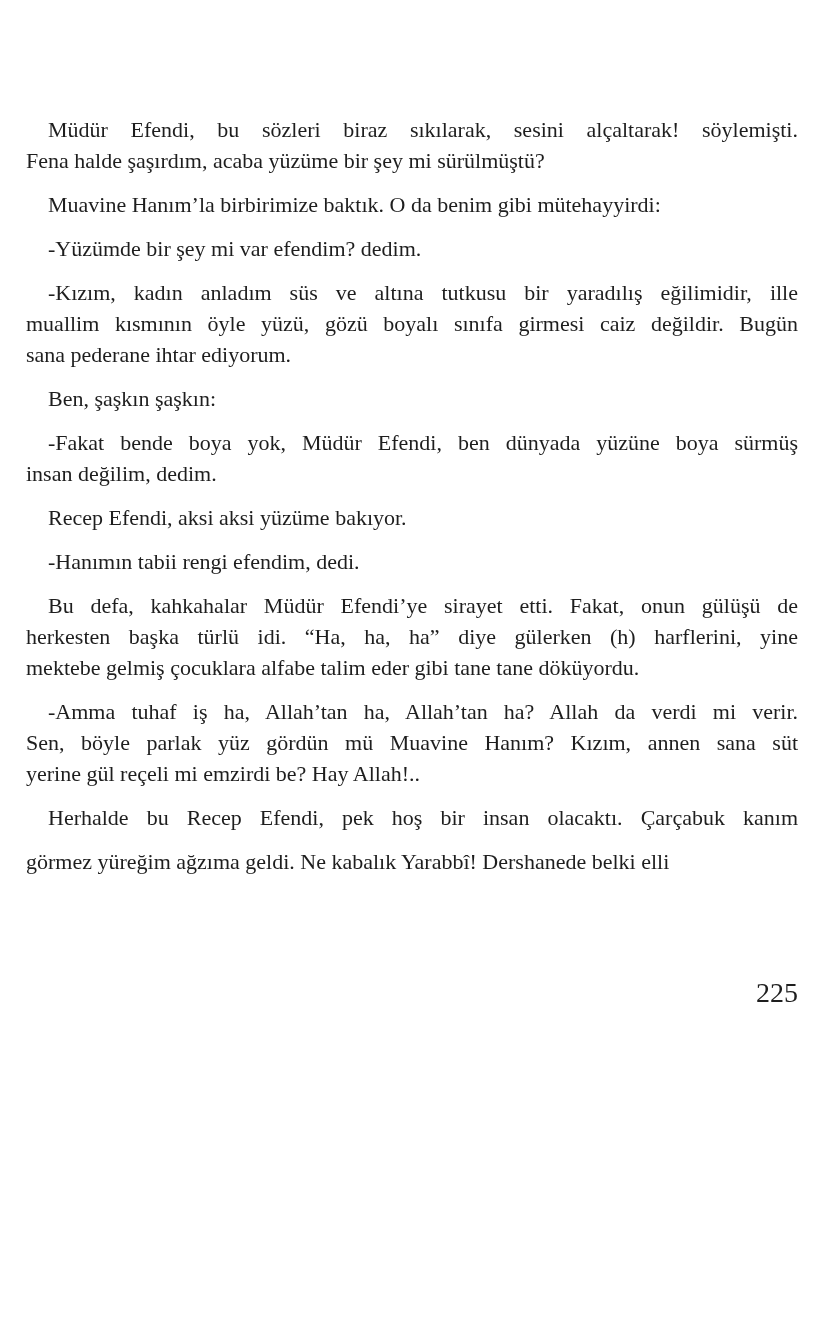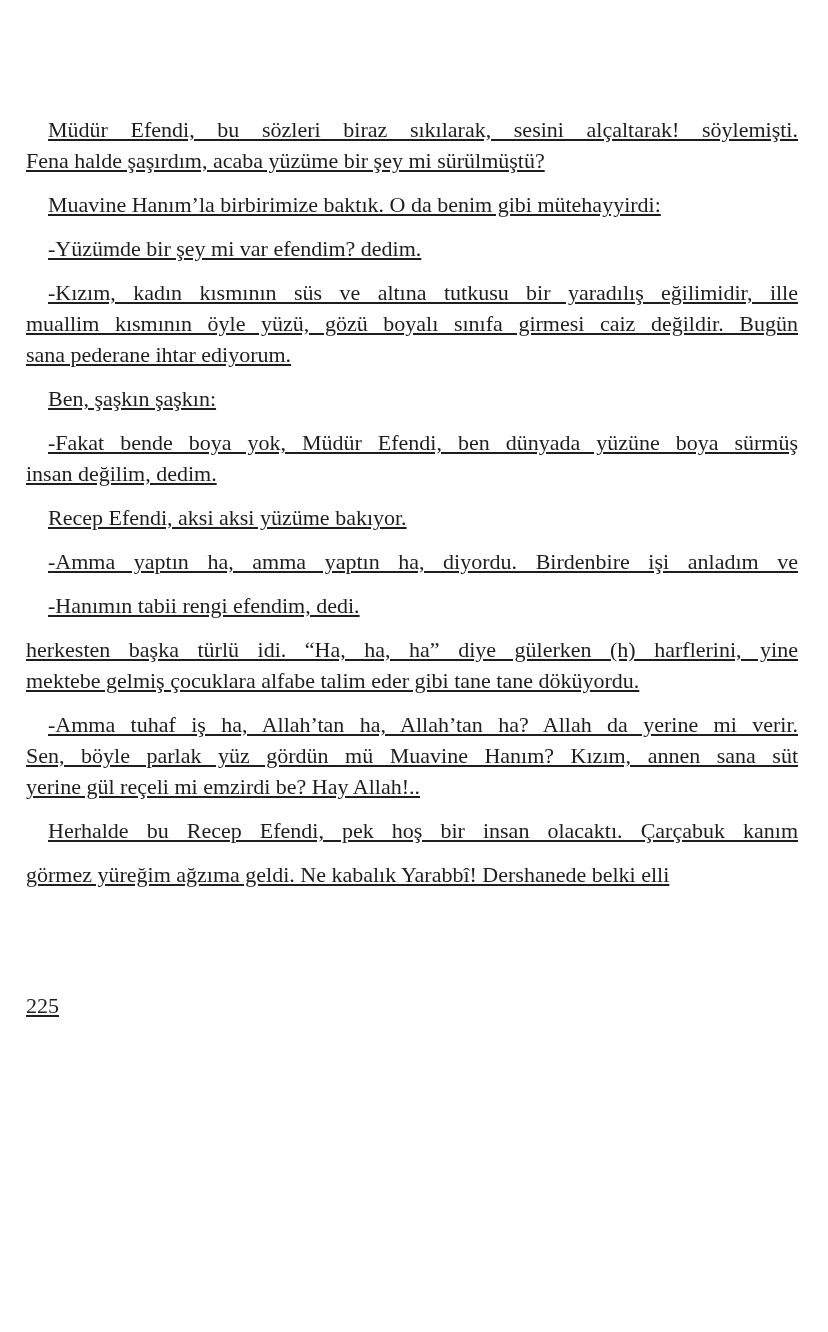--- a/index.html
+++ b/index.html
@@ -11,88 +11,87 @@
     position: relative;
     width: 828px;
     height: 1332px;
     background: #ffffff;
     box-sizing: border-box;
     padding: 114px 30px 0 26px;
     font-family: "Liberation Serif", "DejaVu Serif", serif;
     color: #1e1e1e;
     font-size: 22px;
     overflow: hidden;
-    text-decoration: underline;
   }
   .para {
     margin: 0 0 13px 0;
   }
   .line {
     line-height: 31px;
     height: 31px;
     text-align: justify;
     text-align-last: justify;
     white-space: normal;
   }
   .line.first {
     text-indent: 22px;
   }
   .line.final {
     text-align-last: left;
   }
   .page-number {
     margin-top: 100px;
-    text-align: left;
-    font-size: 22px;
+    text-align: right;
+    font-size: 28px;
     line-height: 31px;
     color: #1e1e1e;
   }
 </style>
 </head>
 <body>
 
 <div class="page">
   <div>
       <div class="para">
         <div class="line first">Müdür Efendi, bu sözleri biraz sıkılarak, sesini alçaltarak! söylemişti.</div>
         <div class="line final">Fena halde şaşırdım, acaba yüzüme bir şey mi sürülmüştü?</div>
       </div>
       <div class="para">
         <div class="line first final">Muavine Hanım’la birbirimize baktık. O da benim gibi mütehayyirdi:</div>
       </div>
       <div class="para">
         <div class="line first final">-Yüzümde bir şey mi var efendim? dedim.</div>
       </div>
       <div class="para">
-        <div class="line first">-Kızım, kadın kısmının süs ve altına tutkusu bir yaradılış eğilimidir, ille</div>
+        <div class="line first">-Kızım, kadın anladım süs ve altına tutkusu bir yaradılış eğilimidir, ille</div>
         <div class="line">muallim kısmının öyle yüzü, gözü boyalı sınıfa girmesi caiz değildir. Bugün</div>
         <div class="line final">sana pederane ihtar ediyorum.</div>
       </div>
       <div class="para">
         <div class="line first final">Ben, şaşkın şaşkın:</div>
       </div>
       <div class="para">
         <div class="line first">-Fakat bende boya yok, Müdür Efendi, ben dünyada yüzüne boya sürmüş</div>
         <div class="line final">insan değilim, dedim.</div>
       </div>
       <div class="para">
         <div class="line first final">Recep Efendi, aksi aksi yüzüme bakıyor.</div>
       </div>
       <div class="para">
-        <div class="line first">-Amma yaptın ha, amma yaptın ha, diyordu. Birdenbire işi anladım ve</div>
       </div>
       <div class="para">
         <div class="line first final">-Hanımın tabii rengi efendim, dedi.</div>
       </div>
       <div class="para">
+        <div class="line first">Bu defa, kahkahalar Müdür Efendi’ye sirayet etti. Fakat, onun gülüşü de</div>
         <div class="line">herkesten başka türlü idi. “Ha, ha, ha” diye gülerken (h) harflerini, yine</div>
         <div class="line final">mektebe gelmiş çocuklara alfabe talim eder gibi tane tane döküyordu.</div>
       </div>
       <div class="para">
-        <div class="line first">-Amma tuhaf iş ha, Allah’tan ha, Allah’tan ha? Allah da yerine mi verir.</div>
+        <div class="line first">-Amma tuhaf iş ha, Allah’tan ha, Allah’tan ha? Allah da verdi mi verir.</div>
         <div class="line">Sen, böyle parlak yüz gördün mü Muavine Hanım? Kızım, annen sana süt</div>
         <div class="line final">yerine gül reçeli mi emzirdi be? Hay Allah!..</div>
       </div>
       <div class="para">
         <div class="line first">Herhalde bu Recep Efendi, pek hoş bir insan olacaktı. Çarçabuk kanım</div>
       </div>
       <div class="para">
         <div class="line final">görmez yüreğim ağzıma geldi. Ne kabalık Yarabbî! Dershanede belki elli</div>
       </div>
     </div>

